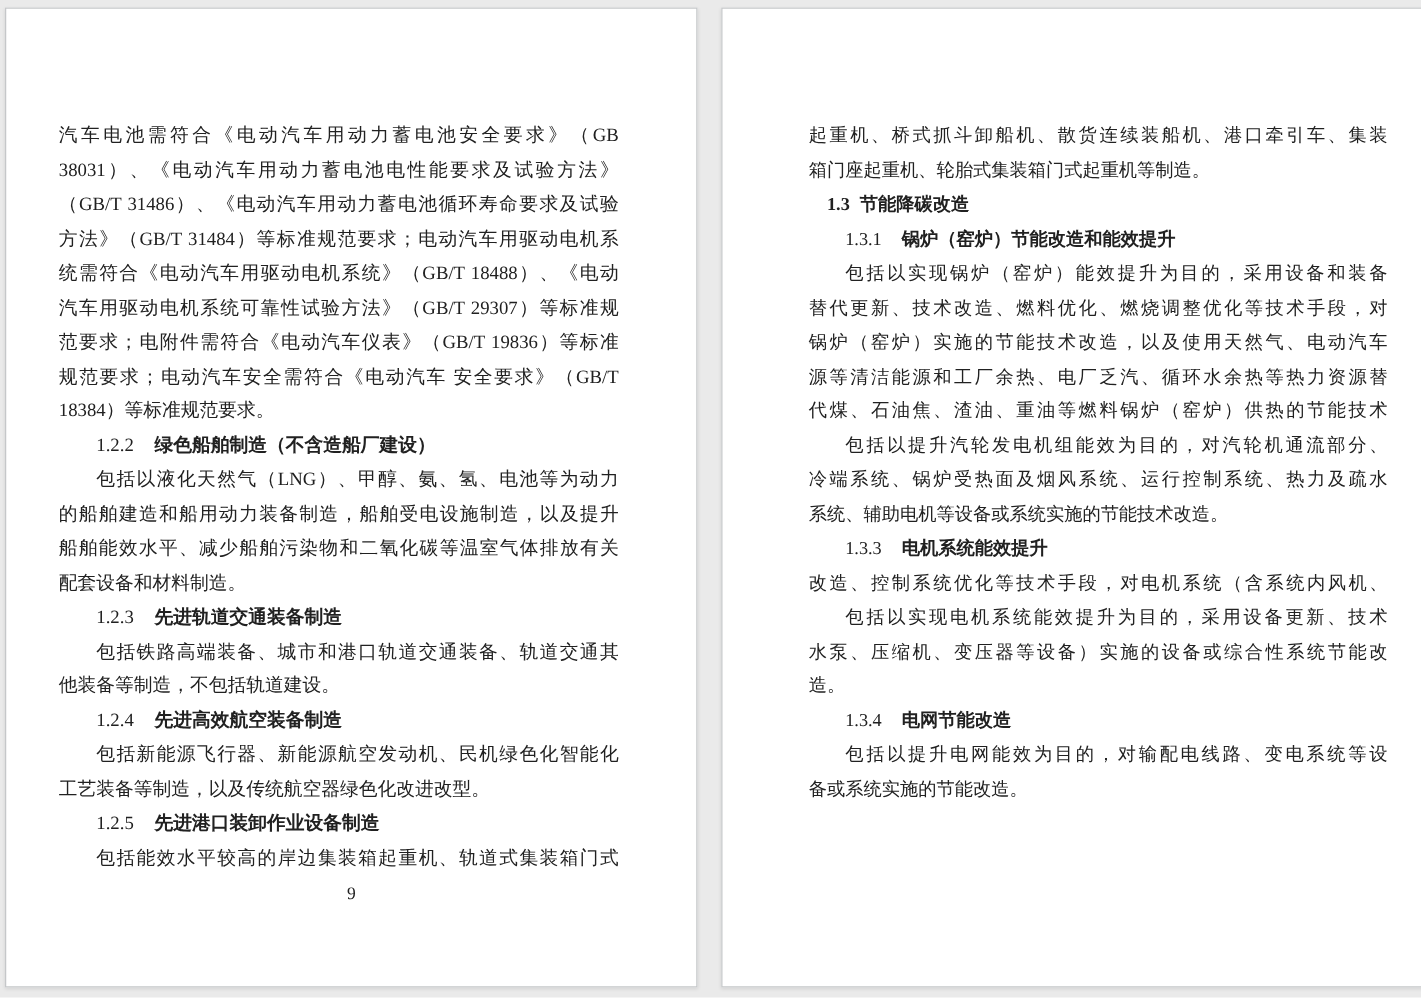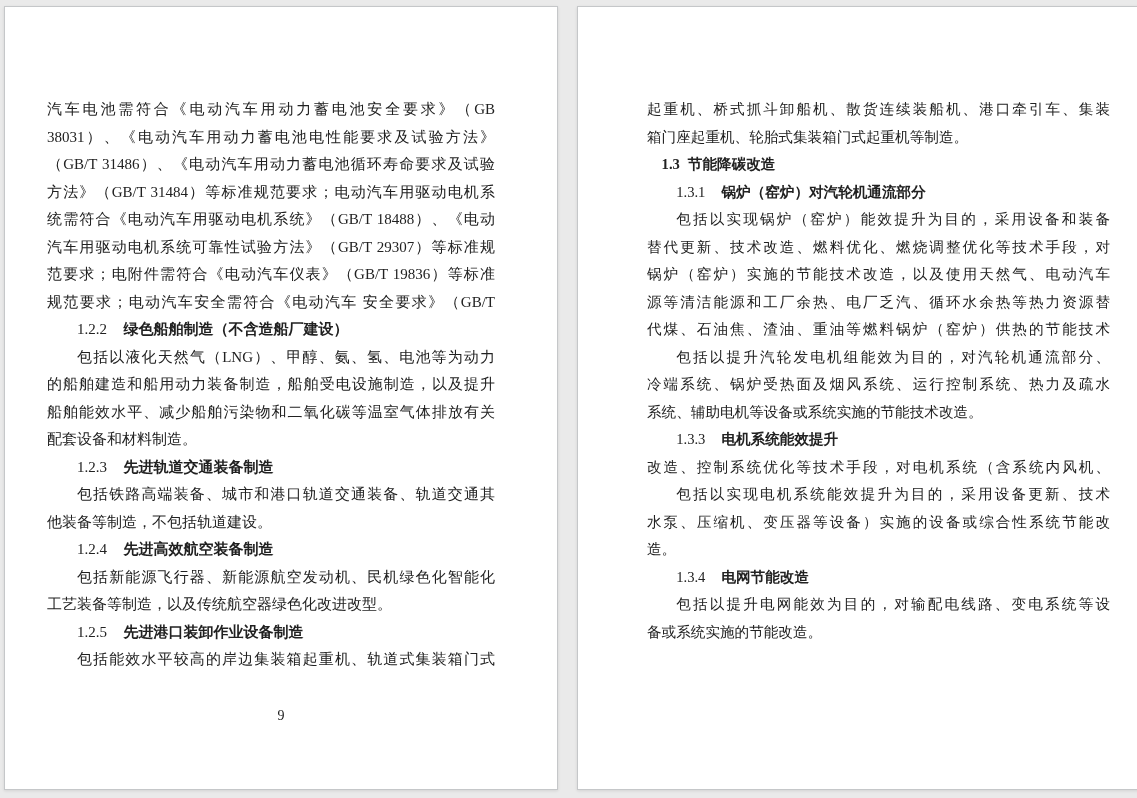--- a/index.html
+++ b/index.html
@@ -50,20 +50,21 @@
   <div class="page p9" style="background: rgb(255, 255, 255); border-color: rgb(197, 199, 201);">
     <div class="text-block">
         <div class="line">汽车电池需符合《电动汽车用动力蓄电池安全要求》（GB</div>
         <div class="line">38031）、《电动汽车用动力蓄电池电性能要求及试验方法》</div>
         <div class="line">（GB/T 31486）、《电动汽车用动力蓄电池循环寿命要求及试验</div>
         <div class="line">方法》（GB/T 31484）等标准规范要求；电动汽车用驱动电机系</div>
         <div class="line">统需符合《电动汽车用驱动电机系统》（GB/T 18488）、《电动</div>
         <div class="line">汽车用驱动电机系统可靠性试验方法》（GB/T 29307）等标准规</div>
         <div class="line">范要求；电附件需符合《电动汽车仪表》（GB/T 19836）等标准</div>
         <div class="line">规范要求；电动汽车安全需符合《电动汽车 安全要求》（GB/T</div>
+        <div class="line end">18384）等标准规范要求。</div>
         <div class="line heading h3 end">
     <span class="hnum">1.2.2</span><span class="htitle">绿色船舶制造（不含造船厂建设）</span>
   </div>
         <div class="line indent">包括以液化天然气（LNG）、甲醇、氨、氢、电池等为动力</div>
         <div class="line">的船舶建造和船用动力装备制造，船舶受电设施制造，以及提升</div>
         <div class="line">船舶能效水平、减少船舶污染物和二氧化碳等温室气体排放有关</div>
         <div class="line end">配套设备和材料制造。</div>
         <div class="line heading h3 end">
     <span class="hnum">1.2.3</span><span class="htitle">先进轨道交通装备制造</span>
   </div>
@@ -83,21 +84,21 @@
   </div>
 
   <div class="page p10" style="background: rgb(255, 255, 255); border-color: rgb(197, 199, 201);">
     <div class="text-block">
         <div class="line">起重机、桥式抓斗卸船机、散货连续装船机、港口牵引车、集装</div>
         <div class="line end">箱门座起重机、轮胎式集装箱门式起重机等制造。</div>
         <div class="line heading h2 end">
     <span class="hnum">1.3</span><span class="htitle">节能降碳改造</span>
   </div>
         <div class="line heading h3 end">
-    <span class="hnum">1.3.1</span><span class="htitle">锅炉（窑炉）对汽轮机通流部分</span>
+    <span class="hnum">1.3.1</span><span class="htitle">锅炉（窑炉）节能改造和能效提升</span>
   </div>
         <div class="line indent">包括以实现锅炉（窑炉）能效提升为目的，采用设备和装备</div>
         <div class="line">替代更新、技术改造、燃料优化、燃烧调整优化等技术手段，对</div>
         <div class="line">锅炉（窑炉）实施的节能技术改造，以及使用天然气、电动汽车</div>
         <div class="line">源等清洁能源和工厂余热、电厂乏汽、循环水余热等热力资源替</div>
         <div class="line">代煤、石油焦、渣油、重油等燃料锅炉（窑炉）供热的节能技术</div>
         <div class="line indent">包括以提升汽轮发电机组能效为目的，对汽轮机通流部分、</div>
         <div class="line">冷端系统、锅炉受热面及烟风系统、运行控制系统、热力及疏水</div>
         <div class="line end">系统、辅助电机等设备或系统实施的节能技术改造。</div>
         <div class="line heading h3 end">

